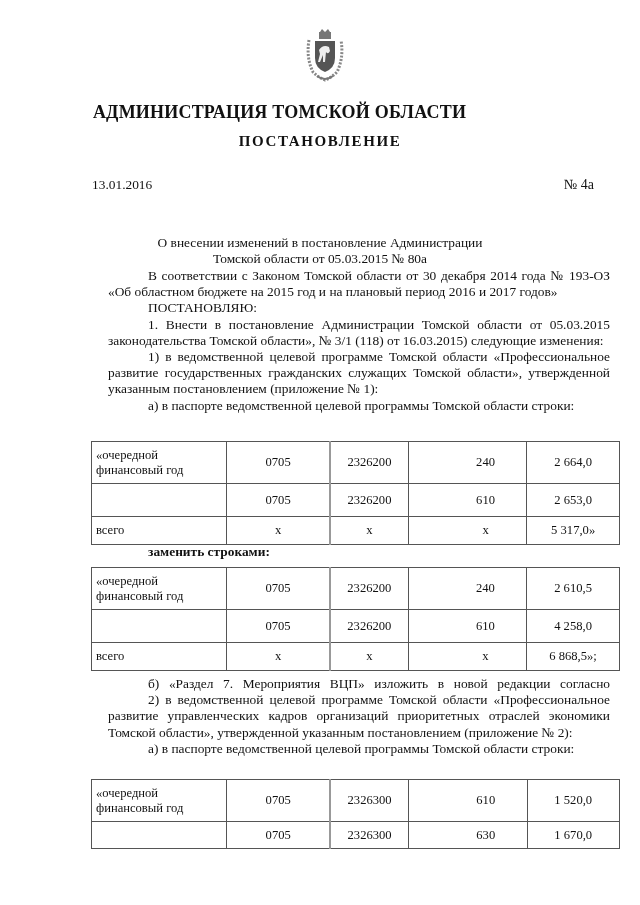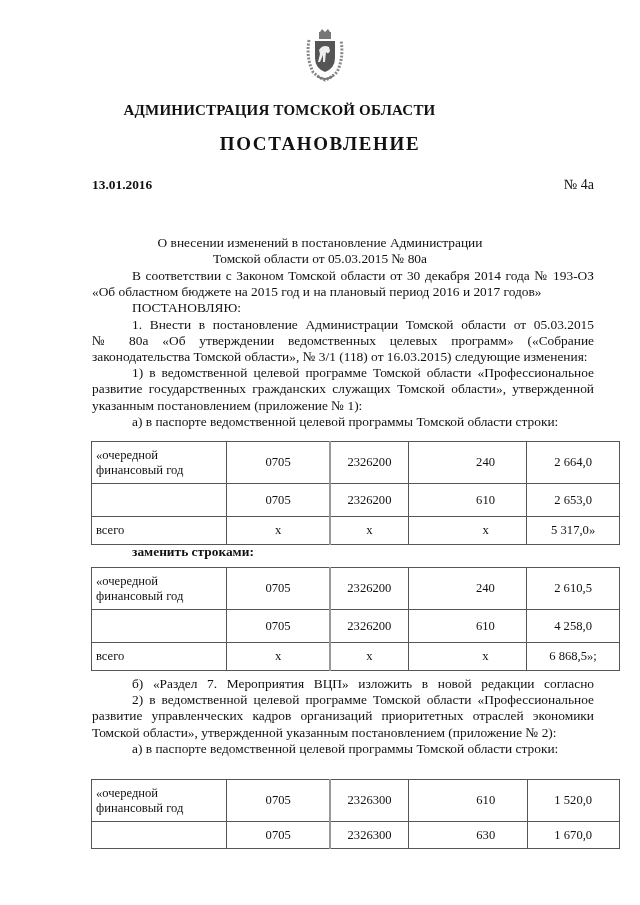--- a/index.html
+++ b/index.html
@@ -1,25 +1,25 @@
 <!DOCTYPE html>
 <html><head>
 <meta charset="utf-8">
 <style>
   html, body { margin: 0; padding: 0; background: #fff; }
   body { width: 640px; height: 905px; position: relative; overflow: hidden;
          font-family: "Liberation Serif", serif; color: #111; font-size: 13.4px; }
   .abs { position: absolute; }
   .emblem { left: 305px; top: 28px; width: 40px; height: 54px; }
-  .org { left: 0; width: 559px; top: 102px; text-align: center; font-weight: bold; font-size: 15px; letter-spacing: 0.2px; }
-  .doctype { left: 0; width: 640px; top: 133px; text-align: center; font-weight: bold; font-size: 19px; letter-spacing: 1.6px; }
-  .date { left: 92px; top: 177px; font-size: 13.4px; font-weight: bold; }
+  .org { left: 0; width: 559px; top: 102px; text-align: center; font-weight: bold; font-size: 18px; letter-spacing: 0.2px; }
+  .doctype { left: 0; width: 640px; top: 133px; text-align: center; font-weight: bold; font-size: 15px; letter-spacing: 1.6px; }
+  .date { left: 92px; top: 177px; font-size: 13.4px; }
   .num { right: 46px; top: 177px; font-size: 14px; }
   .subject { left: 0; width: 640px; top: 211px; text-align: center; line-height: 16px; margin-top: 24px; }
-  .para { left: 92px; width: 502px; line-height: 16.2px; text-align: justify; }
+  .para { left: 108px; width: 502px; line-height: 16.2px; text-align: justify; }
   .line { display: block; text-align: justify; text-align-last: justify; white-space: nowrap; }
   .line.last { text-align-last: left; }
   .ind { padding-left: 40px; }
   table.t { position: absolute; left: 91px; width: 529px; border-collapse: collapse; font-size: 12.6px; }
   table.t td { border: 1.2px solid #555; padding: 0 4px; text-align: center; vertical-align: middle; }
   table.t td.c0 { text-align: left; width: 129px; line-height: 15px; }
   table.t td.c1 { width: 97px; }
   table.t td.c2 { width: 70px; border-left: 2px solid #999; }
   table.t td.c3 { width: 76px; padding-left: 40px; }
   table.t td.c4 { width: 86px; }
@@ -46,21 +46,20 @@
 <div class="abs subject">
   <div>О внесении изменений в постановление Администрации</div>
   <div>Томской области от 05.03.2015 № 80а</div>
 </div>
 
 <div class="abs para" style="top:268px;">
   <span class="line ind">В соответствии с Законом Томской области от 30 декабря 2014 года № 193-ОЗ</span>
   <span class="line last">«Об областном бюджете на 2015 год и на плановый период 2016 и 2017 годов»</span>
   <span class="line last ind">ПОСТАНОВЛЯЮ:</span>
   <span class="line ind">1. Внести в постановление Администрации Томской области от 05.03.2015</span>
-  <span class="line">№ 80а «Об утверждении ведомственных целевых программ» («Собрание</span>
   <span class="line last">законодательства Томской области», № 3/1 (118) от 16.03.2015) следующие изменения:</span>
   <span class="line ind">1) в ведомственной целевой программе Томской области «Профессиональное</span>
   <span class="line">развитие государственных гражданских служащих Томской области», утвержденной</span>
   <span class="line last">указанным постановлением (приложение № 1):</span>
   <span class="line last ind">а) в паспорте ведомственной целевой программы Томской области строки:</span>
 </div>
 
 <table class="t" style="top:441px;">
   <tbody>
       <tr style="height:42px;">

